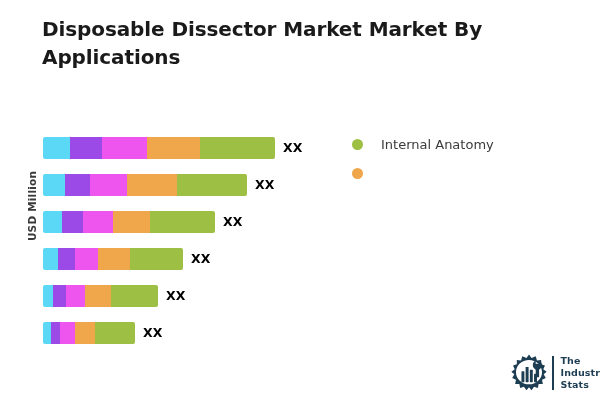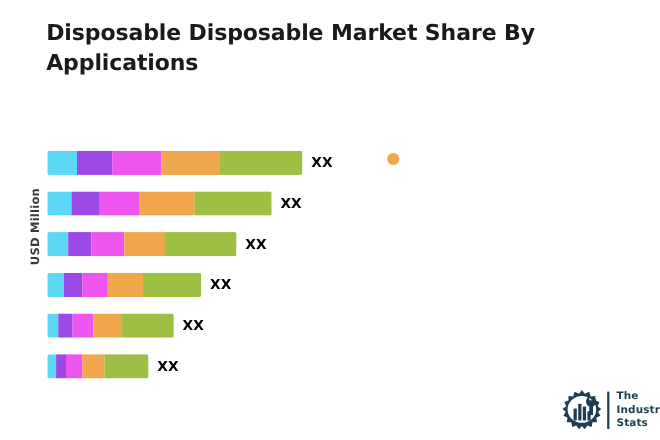--- a/index.html
+++ b/index.html
@@ -122,21 +122,21 @@
     line-height: 1.28;
     color: #1d3d52;
     letter-spacing: 0.1px;
   }
 </style>
 </head>
 <body>
 
 <div id="chart-root">
 
-  <div class="chart-title">Disposable Disposable Market Share By Applications</div>
+  <div class="chart-title">Disposable Dissector Market Market By Applications</div>
 
   <div class="y-axis-label">USD Million</div>
 
   <div class="plot-area" id="plot-area">
       <div class="bar-row" style="top: 6px;">
         <div class="bar-track">
           <div class="seg" style="background: rgb(91, 216, 245); width: 27px;"></div>
           <div class="seg" style="background: rgb(155, 74, 232); width: 32px;"></div>
           <div class="seg" style="background: rgb(238, 85, 238); width: 45px;"></div>
           <div class="seg" style="background: rgb(240, 166, 75); width: 53px;"></div>
@@ -190,20 +190,24 @@
           <div class="seg" style="background: rgb(155, 74, 232); width: 9px;"></div>
           <div class="seg" style="background: rgb(238, 85, 238); width: 15px;"></div>
           <div class="seg" style="background: rgb(240, 166, 75); width: 20px;"></div>
           <div class="seg" style="background: rgb(156, 191, 68); width: 40px;"></div>
         </div>
         <div class="bar-value">XX</div>
       </div>
     </div>
 
   <div class="legend" id="legend">
+      <div class="legend-item">
+        <span class="legend-dot" style="background: rgb(156, 191, 68);"></span>
+        <span class="legend-label">Internal Anatomy</span>
+      </div>
       <div class="legend-item">
         <span class="legend-dot" style="background: rgb(240, 166, 75);"></span>
       </div>
     </div>
 
   <div class="brand">
     <svg class="brand-mark" viewBox="0 0 100 100">
       <g fill="#1d3d52">
         <path d="M50 6 L56 14 L66 10 L69 20 L79 19 L79 29 L88 32 L84 41 L92 47 L85 53 L90 62 L81 66 L83 76 L73 76 L71 86 L62 83 L56 91 L50 84 L44 91 L38 83 L29 86 L27 76 L17 76 L19 66 L10 62 L15 53 L8 47 L16 41 L12 32 L21 29 L21 19 L31 20 L34 10 L44 14 Z
                  M50 19 C33 19 19 32 19 48 C19 64 33 77 50 77 C67 77 81 64 81 48 C81 32 67 19 50 19 Z"></path>

